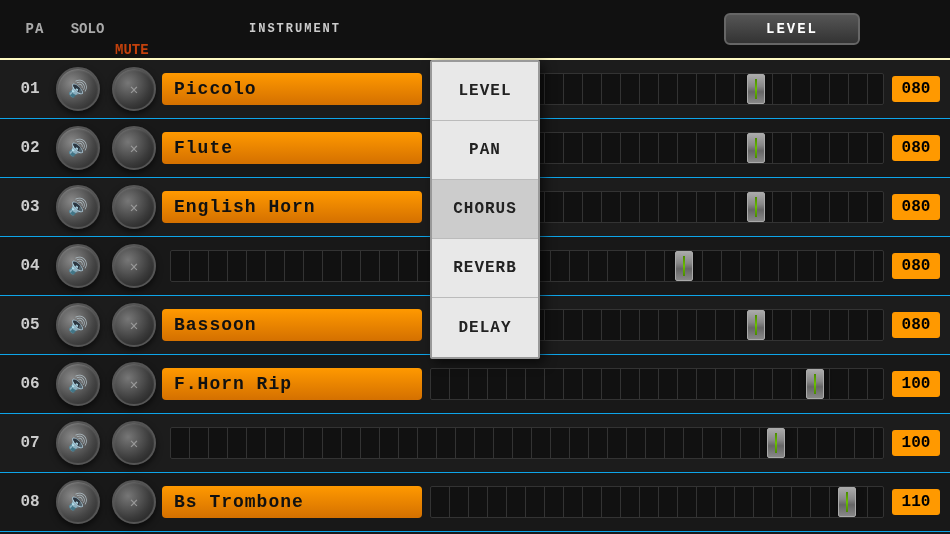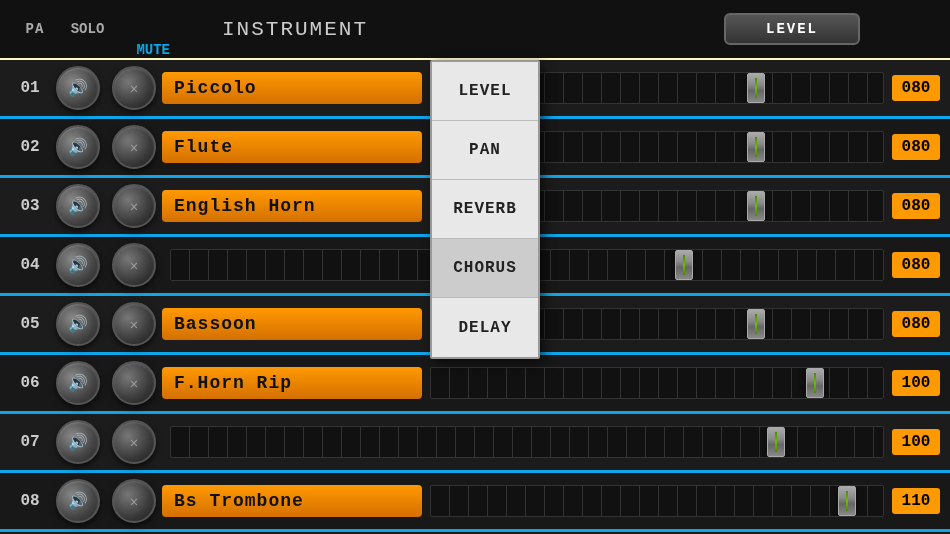--- a/index.html
+++ b/index.html
@@ -31,31 +31,31 @@
     }
     .header-solo {
       width: 55px;
       text-align: center;
       font-size: 14px;
       font-weight: bold;
       color: #aaa;
     }
     .header-mute {
       width: 55px;
-      text-align: right;
+      text-align: left;
       font-size: 14px;
       font-weight: bold;
-      color: #0ea5e9;
+      color: #c2410c;
       margin-top: 41px;
     }
     .header-instrument {
       width: 250px;
       text-align: center;
-      font-size: 21px;
-      font-weight: normal;
+      font-size: 12px;
+      font-weight: bold;
       color: #ccc;
       letter-spacing: 2px;
     }
     .header-spacer {
       width: 100px;
     }
     .header-level-btn {
       background: linear-gradient(180deg, #555 0%, #333 100%);
       border: 2px solid #666;
       border-radius: 6px;
@@ -70,21 +70,21 @@
 
     
     .rows-container {
       overflow: hidden;
       height: 474px;
     }
     .row {
       display: flex;
       align-items: center;
       height: 59px;
-      border-bottom: 3px solid #0ea5e9;
+      border-bottom: 1px solid #0ea5e9;
       background: #1c1c1c;
       padding: 0 10px;
       position: relative;
     }
     .row:nth-child(even) {
       background: #181818;
     }
     .row-num {
       width: 40px;
       font-size: 16px;
@@ -400,16 +400,16 @@
         </div>
       </div>
       <div class="value-box">110</div>
     </div>
   </div>
   </div>
 
 <div class="dropdown-overlay">
 <div class="dropdown-item">LEVEL</div>
     <div class="dropdown-item">PAN</div>
+    <div class="dropdown-item active">CHORUS</div>
     <div class="dropdown-item">REVERB</div>
-    <div class="dropdown-item active">CHORUS</div>
     <div class="dropdown-item">DELAY</div>
   </div>
 
 </body></html>

